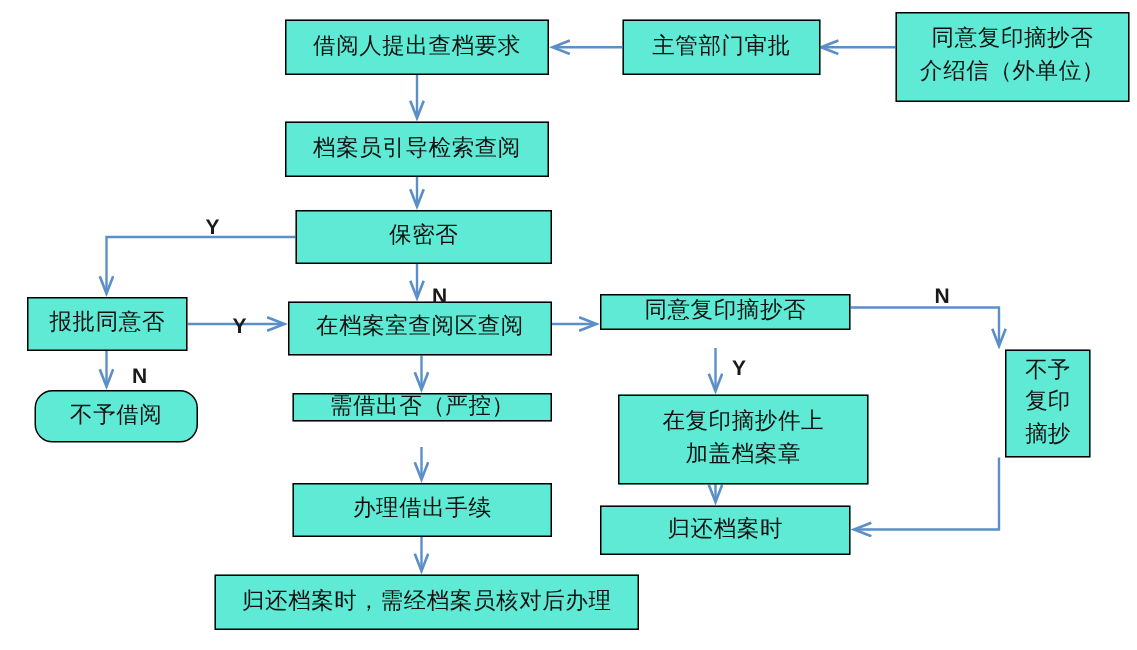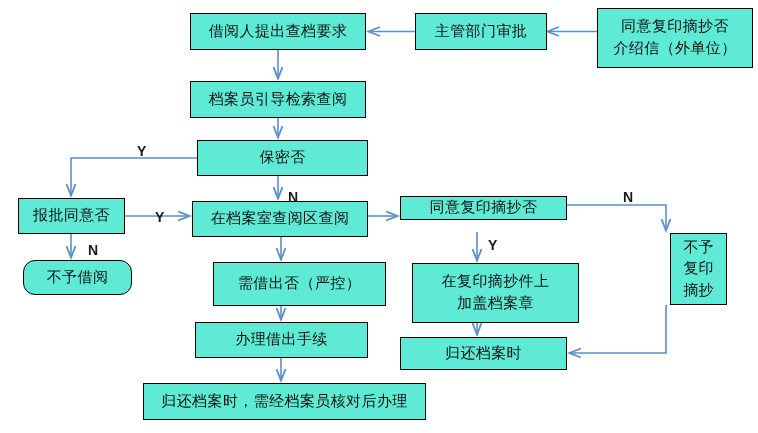--- a/index.html
+++ b/index.html
@@ -112,21 +112,21 @@
   <div class="node" style="left:192px;top:201px;width:176px;height:36px;">在档案室查阅区查阅</div>
 
   <div class="node" style="left:400px;top:196px;width:167px;height:24px;">同意复印摘抄否</div>
 
   <div class="node vert" style="left:638px;top:233px;width:57px;height:72px;white-space:pre-line;margin-left:32px;">不予
 复印
 摘抄</div>
 
   <div class="node" style="left:23px;top:260px;width:109px;height:35px;border-radius:12px;">不予借阅</div>
 
-  <div class="node" style="left:213px;top:262px;width:173px;height:44px;">需借出否（严控）</div>
+  <div class="node" style="left:195px;top:262px;width:173px;height:19px;">需借出否（严控）</div>
 
   <div class="node tall" style="left:412px;top:263px;width:167px;height:60px;white-space:pre-line;">在复印摘抄件上
 加盖档案章</div>
 
   <div class="node" style="left:195px;top:322px;width:173px;height:36px;">办理借出手续</div>
 
   <div class="node" style="left:400px;top:337px;width:167px;height:33px;">归还档案时</div>
 
   <div class="node" style="left:143px;top:383px;width:283px;height:37px;">归还档案时，需经档案员核对后办理</div>
 

